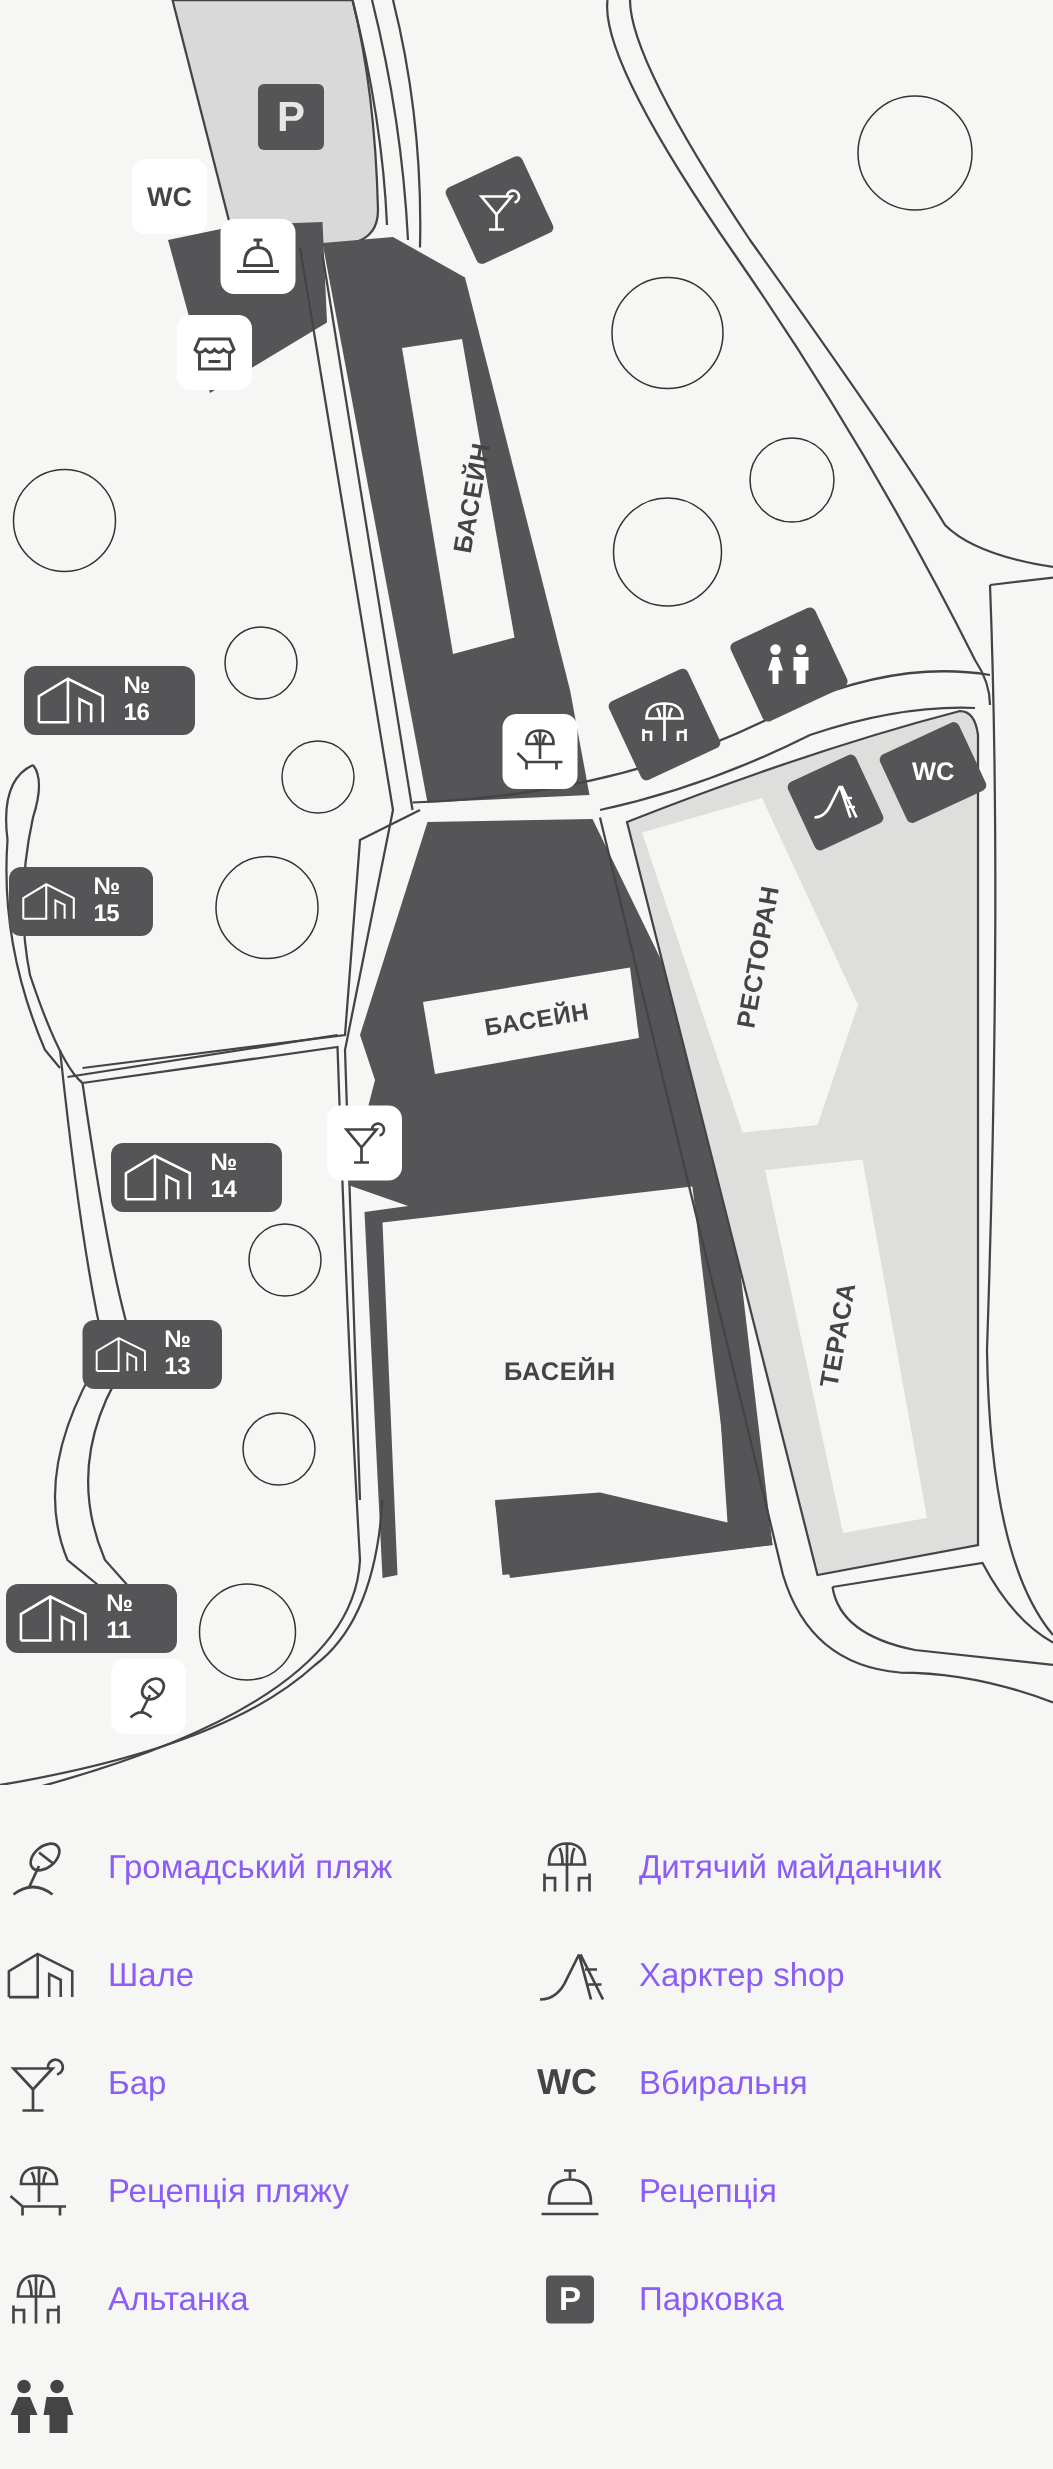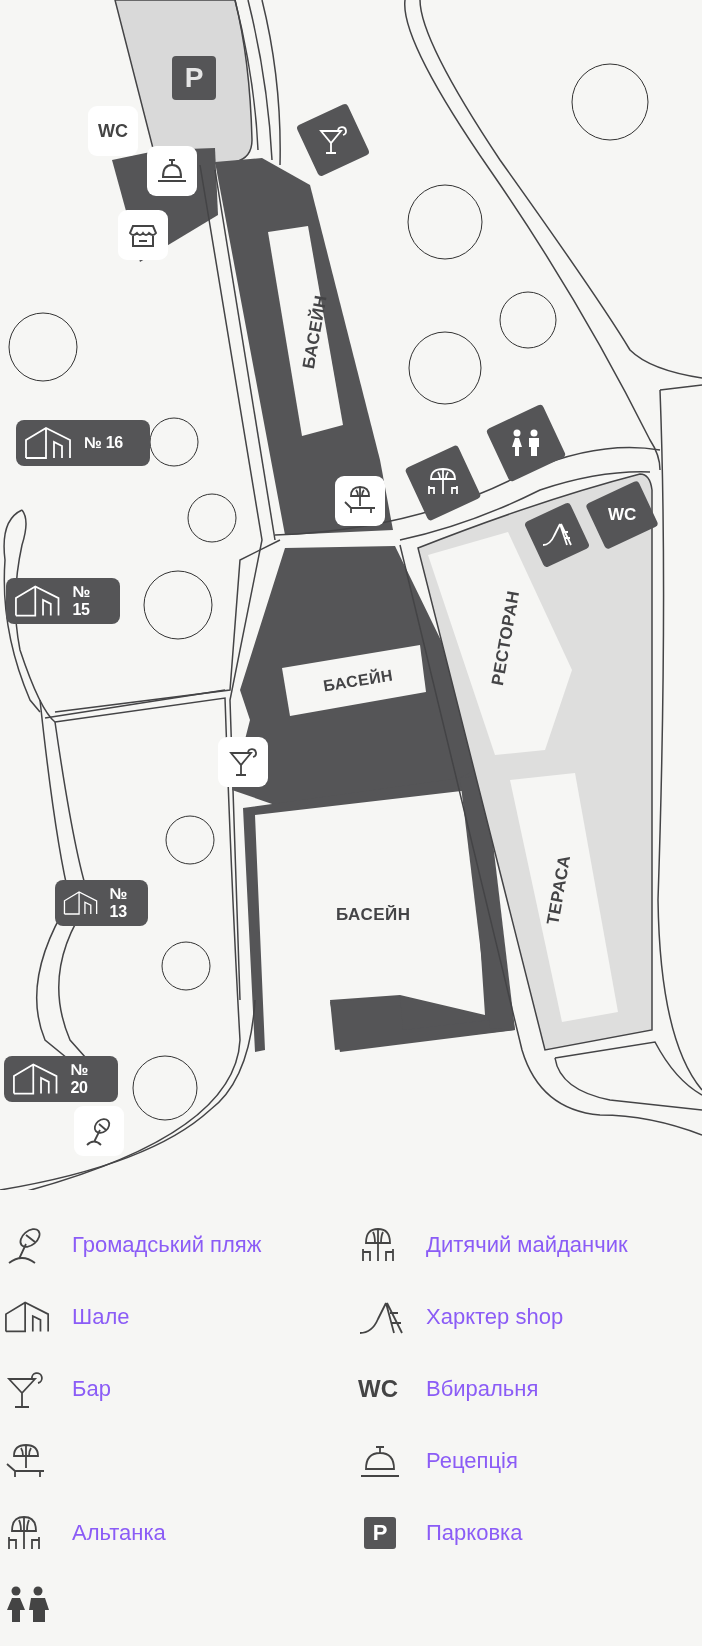--- a/index.html
+++ b/index.html
@@ -149,43 +149,49 @@
       </svg>
   </div>
 
   <div class="tile light" style="left:74px;top:1106px;">
     <svg width="34" height="34" viewBox="0 0 34 34">
         <ellipse cx="20" cy="12" rx="8" ry="6" transform="rotate(-40 20 12)" fill="none" stroke="#444" stroke-width="1.8"></ellipse>
         <path d="M17,10 L24,16 M18,16 L12,28 M5,31 Q12,24 19,31" fill="none" stroke="#444" stroke-width="1.8"></path>
       </svg>
   </div>
 
-  <div class="chalet" style="left:16px;top:420px;width:134px;align-items:center;">
+  <div class="chalet" style="left:16px;top:444px;width:114px;align-items:center;">
     <svg width="50" height="34" viewBox="0 0 50 34">
         <path d="M2,32 V14 L22,2 L46,14 V32 M22,2 V32 H2 M30,32 V16 L38,20 V32" fill="none" stroke="#fff" stroke-width="1.8"></path>
       </svg>
     <span class="num">№ 16</span>
   </div>
-  <div class="chalet" style="left:6px;top:578px;width:114px;">
+  <div class="chalet" style="left:6px;top:578px;width:96px;">
     <svg width="50" height="34" viewBox="0 0 50 34">
         <path d="M2,32 V14 L22,2 L46,14 V32 M22,2 V32 H2 M30,32 V16 L38,20 V32" fill="none" stroke="#fff" stroke-width="1.8"></path>
       </svg>
     <span class="num">№ 15</span>
   </div>
+  <div class="chalet" style="left:74px;top:762px;width:114px;">
+    <svg width="50" height="34" viewBox="0 0 50 34">
+        <path d="M2,32 V14 L22,2 L46,14 V32 M22,2 V32 H2 M30,32 V16 L38,20 V32" fill="none" stroke="#fff" stroke-width="1.8"></path>
+      </svg>
+    <span class="num">№ 14</span>
+  </div>
   <div class="chalet" style="left:55px;top:880px;width:93px;">
     <svg width="50" height="34" viewBox="0 0 50 34">
         <path d="M2,32 V14 L22,2 L46,14 V32 M22,2 V32 H2 M30,32 V16 L38,20 V32" fill="none" stroke="#fff" stroke-width="1.8"></path>
       </svg>
     <span class="num">№ 13</span>
   </div>
   <div class="chalet" style="left:4px;top:1056px;width:114px;">
     <svg width="50" height="34" viewBox="0 0 50 34">
         <path d="M2,32 V14 L22,2 L46,14 V32 M22,2 V32 H2 M30,32 V16 L38,20 V32" fill="none" stroke="#fff" stroke-width="1.8"></path>
       </svg>
-    <span class="num">№ 20</span>
+    <span class="num">№ 11</span>
   </div>
 
   <div class="area-label" style="left:278px;top:322px;transform:rotate(-80deg);">БАСЕЙН</div>
   <div class="area-label" style="left:323px;top:672px;transform:rotate(-9deg);font-size:16px;">БАСЕЙН</div>
   <div class="area-label" style="left:336px;top:905px;">БАСЕЙН</div>
   <div class="area-label" style="left:458px;top:628px;transform:rotate(-80deg);">РЕСТОРАН</div>
   <div class="area-label" style="left:524px;top:880px;transform:rotate(-80deg);">ТЕРАСА</div>
 </div>
 
 <div id="legend">
@@ -235,20 +241,21 @@
         <span style="font-weight:700;font-size:24px;color:#444;">WC</span>
       </span>
     <span class="lbl">Вбиральня</span>
   </div>
   <div class="leg" style="left:4px;top:216px;">
     <span class="ic">
         <svg width="42" height="42" viewBox="0 0 42 42">
           <path d="M10,16 Q10,5 22,5 Q34,5 34,16 Z M22,5 V28 M17,8 Q19,11 19,16 M27,8 Q25,11 25,16 M3,24 L11,31 H40 M11,31 V37 M36,31 V37" fill="none" stroke="#444" stroke-width="1.8"></path>
         </svg>
       </span>
+    <span class="lbl">Рецепція пляжу</span>
   </div>
   <div class="leg" style="left:358px;top:216px;">
     <span class="ic">
         <svg width="44" height="40" viewBox="0 0 44 40">
           <path d="M8,28 Q8,12 22,12 Q36,12 36,28 Z M3,35 H41 M22,6 V12 M18,6 H26" fill="none" stroke="#444" stroke-width="1.8"></path>
         </svg>
       </span>
     <span class="lbl">Рецепція</span>
   </div>
   <div class="leg" style="left:4px;top:288px;align-items:center;">

